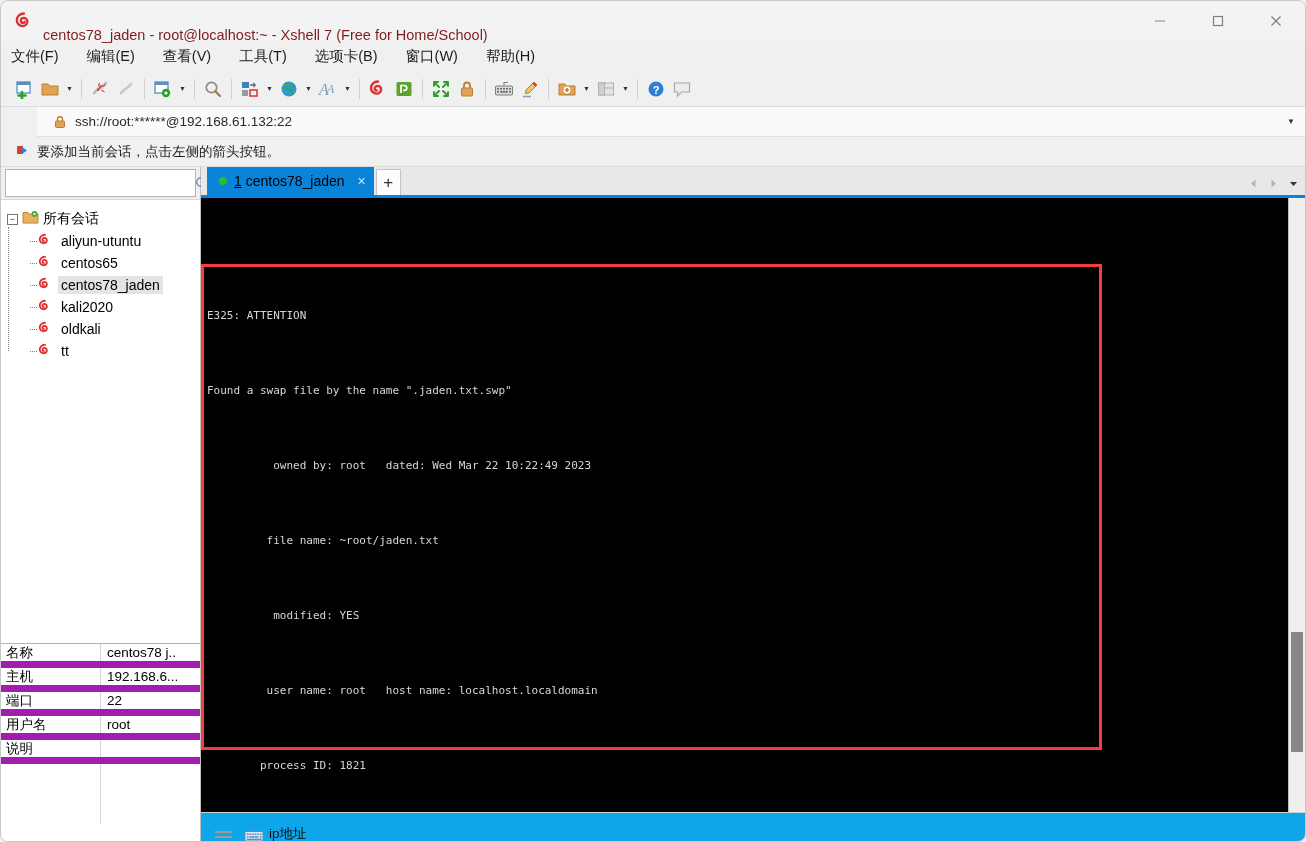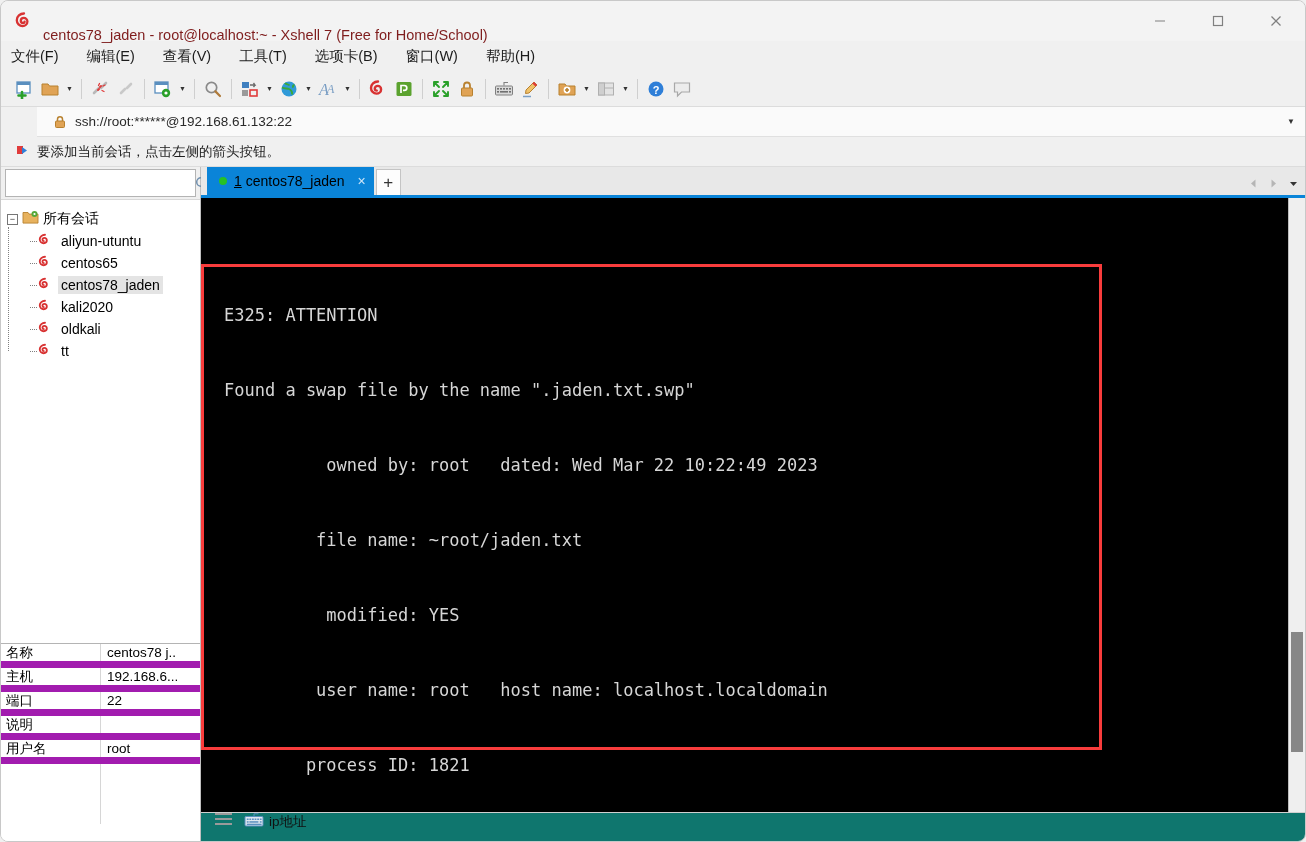--- a/index.html
+++ b/index.html
@@ -291,25 +291,25 @@
     flex: 1;
     background: #000;
     position: relative;
     display: flex;
     overflow: hidden;
   }
   .terminal {
     flex: 1;
     background: #000;
     font-family: "DejaVu Sans Mono", "Liberation Mono", monospace;
-    font-size: 17px;
+    font-size: 11px;
     line-height: 25px;
     color: #d6d6d6;
     padding-top: 55px;
-    padding-left: 23px;
+    padding-left: 6px;
     white-space: pre;
     overflow: hidden;
     position: relative;
   }
   .term-line { height: 25px; }
   .term-scroll {
     width: 17px;
     background: #efefef;
     border-left: 1px solid #bdbdbd;
     position: relative;
@@ -324,23 +324,23 @@
     position: absolute;
     left: 0px; top: 66px;
     width: 901px; height: 486px;
     border: 3px solid #f83c3c;
     pointer-events: none;
     box-sizing: border-box;
   }
 
   .bottombar {
     height: 31px;
-    background: #0f766e;
-    display: flex;
-    align-items: flex-start;
+    background: #0ea5e9;
+    display: flex;
+    align-items: flex-end;
     border-top: 1px solid #d0d0d0;
   }
   .bb-ham {
     margin-left: 14px; margin-right: 12px;
     display: flex; flex-direction: column; gap: 3px;
   }
   .bb-ham span { display:block; width: 17px; height: 2px; background: #9a9a9a; }
   .bb-kbd { margin-right: 5px; display:flex; }
   .bb-label { font-size: 13.5px; color: #111; }
 </style>
@@ -636,26 +636,26 @@
         </div>
         <div class="prop-row">
           <div class="prop-key">主机</div>
           <div class="prop-val">192.168.6...</div>
         </div>
         <div class="prop-row">
           <div class="prop-key">端口</div>
           <div class="prop-val">22</div>
         </div>
         <div class="prop-row">
+          <div class="prop-key">用户名</div>
+          <div class="prop-val">root</div>
+        </div>
+        <div class="prop-row">
           <div class="prop-key">说明</div>
           <div class="prop-val"></div>
-        </div>
-        <div class="prop-row">
-          <div class="prop-key">用户名</div>
-          <div class="prop-val">root</div>
         </div>
         <div class="prop-filler">
           <div class="pf-l"></div>
             <div class="pf-r"></div>
         </div>
       </div>
     </div>
 
     <div class="main-area">
       <div class="tabbar">

